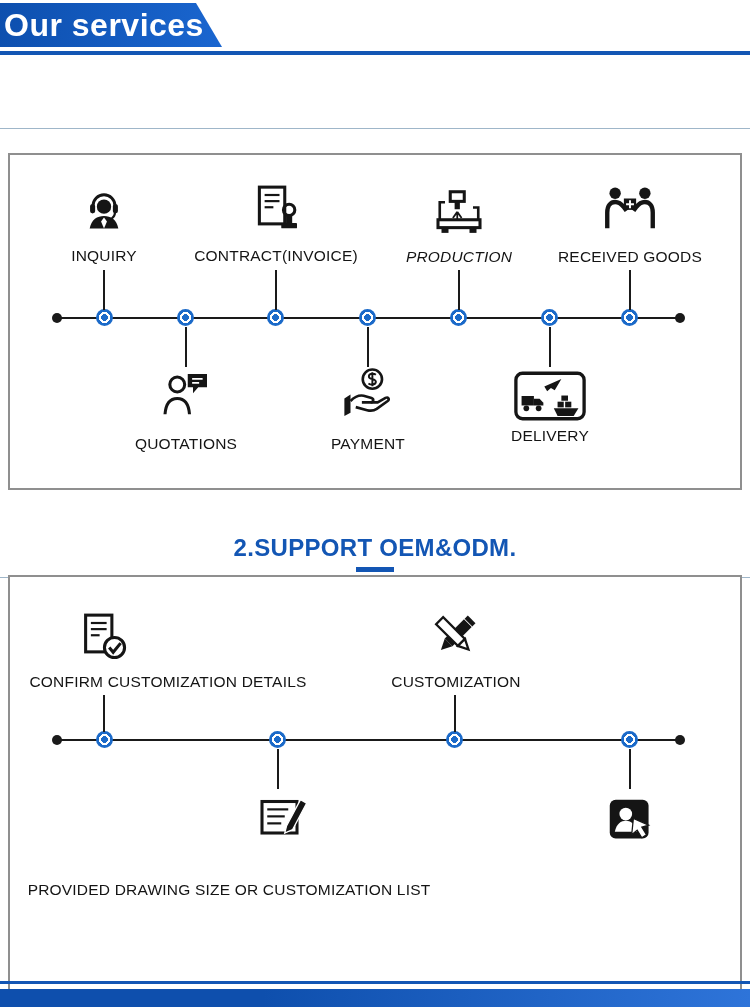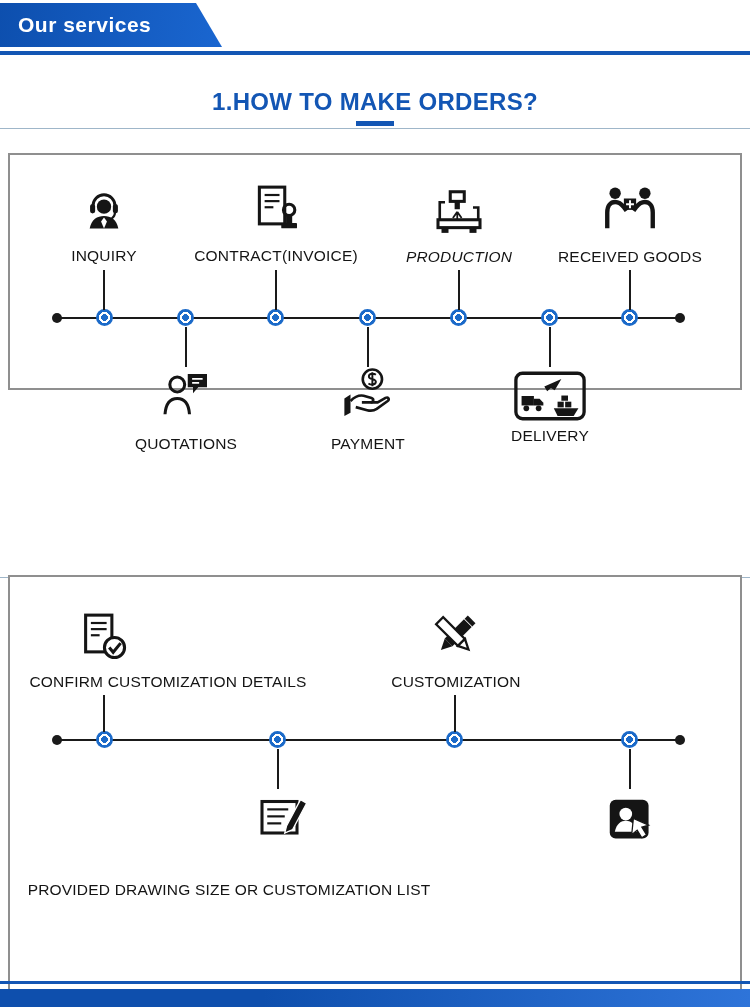--- a/index.html
+++ b/index.html
@@ -5,21 +5,21 @@
   * { margin:0; padding:0; box-sizing:border-box; }
   html,body { background:#ffffff; }
   body { font-family:"Liberation Sans", sans-serif; }
   .page { position:relative; width:750px; height:1007px; background:#fff; overflow:hidden; }
 
   
   .top-banner { position:absolute; left:0; top:3px; width:222px; height:44px;
     background:linear-gradient(100deg,#0d4fae 0%,#1a66d0 100%);
     clip-path:polygon(0 0,196px 0,222px 100%,0 100%);
     display:flex; align-items:center; }
-  .banner-text { color:#fff; font-size:21px; font-weight:bold; padding-left:18px; letter-spacing:.5px; }
+  .banner-text { color:#fff; font-size:32px; font-weight:bold; padding-left:4px; letter-spacing:.5px; }
   .banner-line { position:absolute; left:0; top:51px; width:100%; height:4px; background:#1356b4; }
 
   
   .sec-title { position:absolute; left:0; width:100%; text-align:center; }
   .sec-title .t { color:#1356b4; font-size:24px; font-weight:bold; letter-spacing:.3px; }
   .title-underline { width:38px; height:5px; background:#1356b4; margin:5px auto 0; }
   .hr { position:absolute; left:0; width:100%; height:1px; background:#9fb6c9; }
 
   
   .flow-box { position:absolute; left:8px; width:734px; border:2px solid #8f8f8f; background:#fff; }
@@ -40,27 +40,23 @@
 </head>
 <body>
 
 <div class="page">
 
   <div class="top-banner">
     <span class="banner-text">Our services</span>
   </div>
   <div class="banner-line"></div>
 
-  <div class="sec-title" style="top:88px;">
-    <span class="t">1.HOW TO MAKE ORDERS?</span>
-    <div class="title-underline"></div>
-  </div>
   <div class="hr" style="top:128px;"></div>
 
-  <div class="flow-box" style="top:153px;height:237px;">
+  <div class="flow-box" style="top:153px;height:337px;">
     <div class="tl-line" style="left:47px;top:162px;width:623px;"></div>
     <div class="tl-enddot" style="left:42px;top:158px;"></div>
     <div class="tl-enddot" style="left:665px;top:158px;"></div>
 
     <div class="tl-node" style="left:86px;top:154px;"></div>
     <div class="tl-node" style="left:167px;top:154px;"></div>
     <div class="tl-node" style="left:257px;top:154px;"></div>
     <div class="tl-node" style="left:349px;top:154px;"></div>
     <div class="tl-node" style="left:440px;top:154px;"></div>
     <div class="tl-node" style="left:531px;top:154px;"></div>
@@ -157,20 +153,24 @@
         <circle cx="26" cy="39" r="3" fill="#151515"></circle>
         <path d="M42 39h26l-5 8H46z" fill="#151515"></path>
         <rect x="46" y="32" width="6.5" height="6" fill="#151515"></rect>
         <rect x="54" y="32" width="6.5" height="6" fill="#151515"></rect>
         <rect x="50" y="25.5" width="7" height="5.5" fill="#151515"></rect>
       </svg>
     </div>
     <div class="lbl" style="left:540px;top:272px;">DELIVERY</div>
   </div>
 
+  <div class="sec-title" style="top:534px;">
+    <span class="t">2.SUPPORT OEM&amp;ODM.</span>
+    <div class="title-underline"></div>
+  </div>
   <div class="hr" style="top:577px;"></div>
 
   <div class="flow-box" style="top:575px;height:455px;">
     <div class="tl-line" style="left:47px;top:162px;width:623px;"></div>
     <div class="tl-enddot" style="left:42px;top:158px;"></div>
     <div class="tl-enddot" style="left:665px;top:158px;"></div>
 
     <div class="tl-node" style="left:86px;top:154px;"></div>
     <div class="tl-node" style="left:259px;top:154px;"></div>
     <div class="tl-node" style="left:436px;top:154px;"></div>

